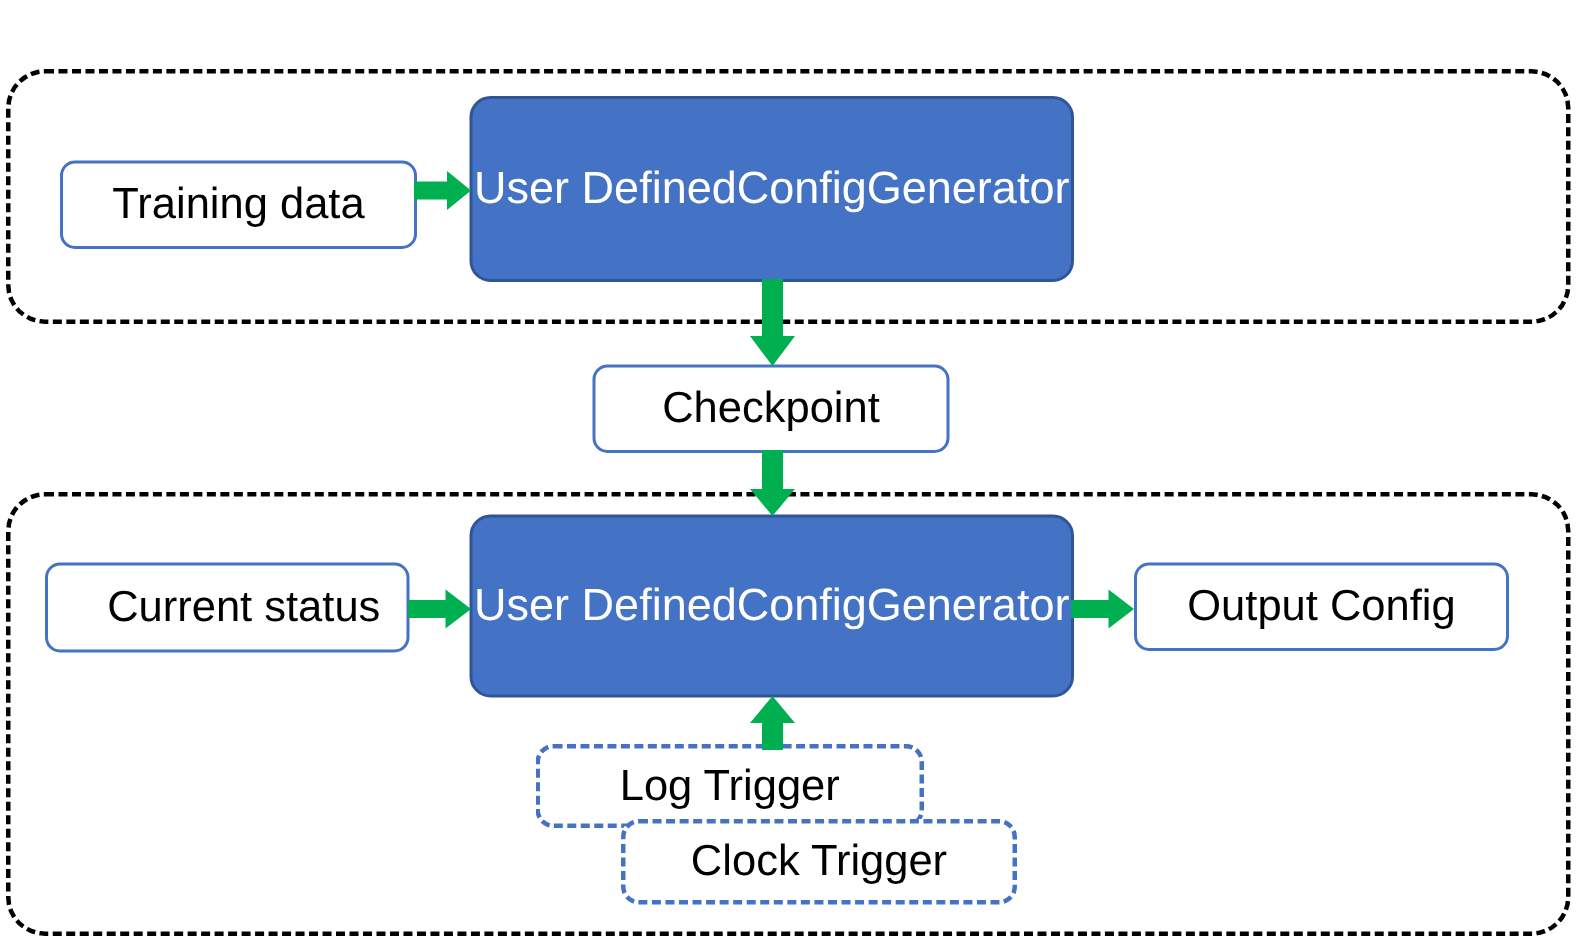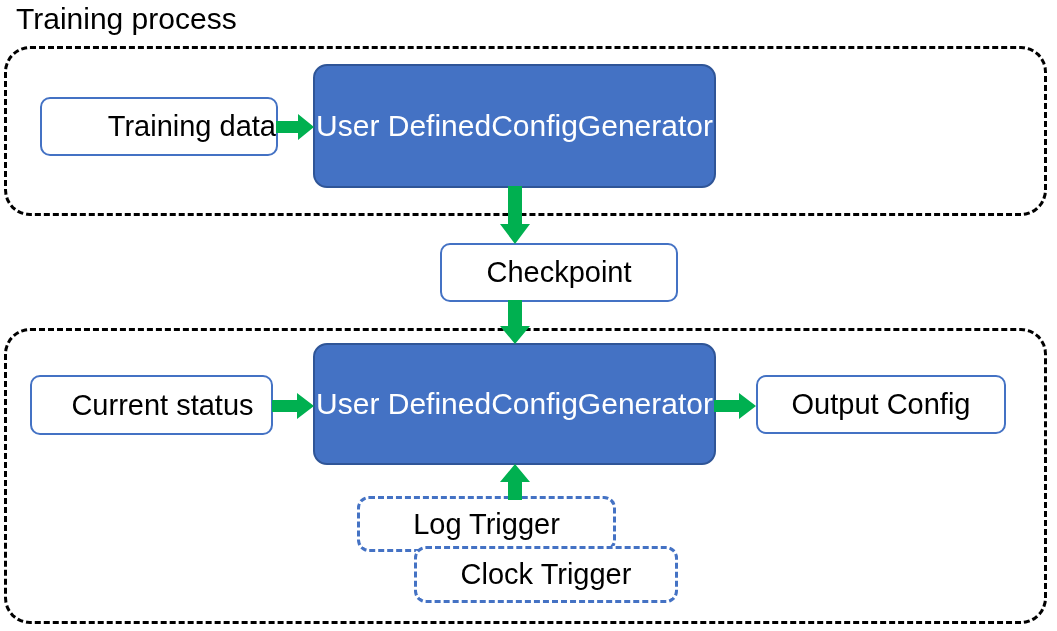--- a/index.html
+++ b/index.html
@@ -52,22 +52,22 @@
     text-align: center;
   }
   .node-plain {
     background: #ffffff;
     border: 2px solid #4472C4;
     border-radius: 10px;
     color: #000000;
     font-size: 29px;
     line-height: 33px;
   }
-  #node-training-data   { left: 40px;  top: 97px;  width: 238px; height: 59px; justify-content: flex-end; }
-  #node-checkpoint      { left: 395px; top: 243px; width: 238px; height: 59px; margin-left: 45px; }
+  #node-training-data   { left: 40px;  top: 107px;  width: 238px; height: 59px; }
+  #node-checkpoint      { left: 395px; top: 243px; width: 238px; height: 59px; }
   #node-current-status  { left: 30px;  top: 375px; width: 243px; height: 60px; padding-left: 22px; }
   #node-output-config   { left: 756px; top: 375px; width: 250px; height: 59px; }
 
   
   .node-primary {
     background: #4472C4;
     border: 2px solid #2F5597;
     border-radius: 14px;
     color: #ffffff;
     font-size: 30px;
@@ -101,21 +101,20 @@
   #arrow-checkpoint-to-generator    { left: 500px; top: 300px; }
   #arrow-status-to-generator        { left: 272px; top: 391px; }
   #arrow-generator-to-output        { left: 714px; top: 391px; }
   #arrow-trigger-to-generator       { left: 500px; top: 464px; }
 </style>
 </head>
 <body>
 
 <div id="canvas">
 
-  <div class="section-label" id="label-training">Training process</div>
 
   <div class="process-container" id="container-training"></div>
 
   <div class="node node-plain" id="node-training-data">
     <span>Training data</span>
   </div>
 
   <div class="node node-primary" id="node-generator-training">
     <span>User Defined</span>
     <span>ConfigGenerator</span>

